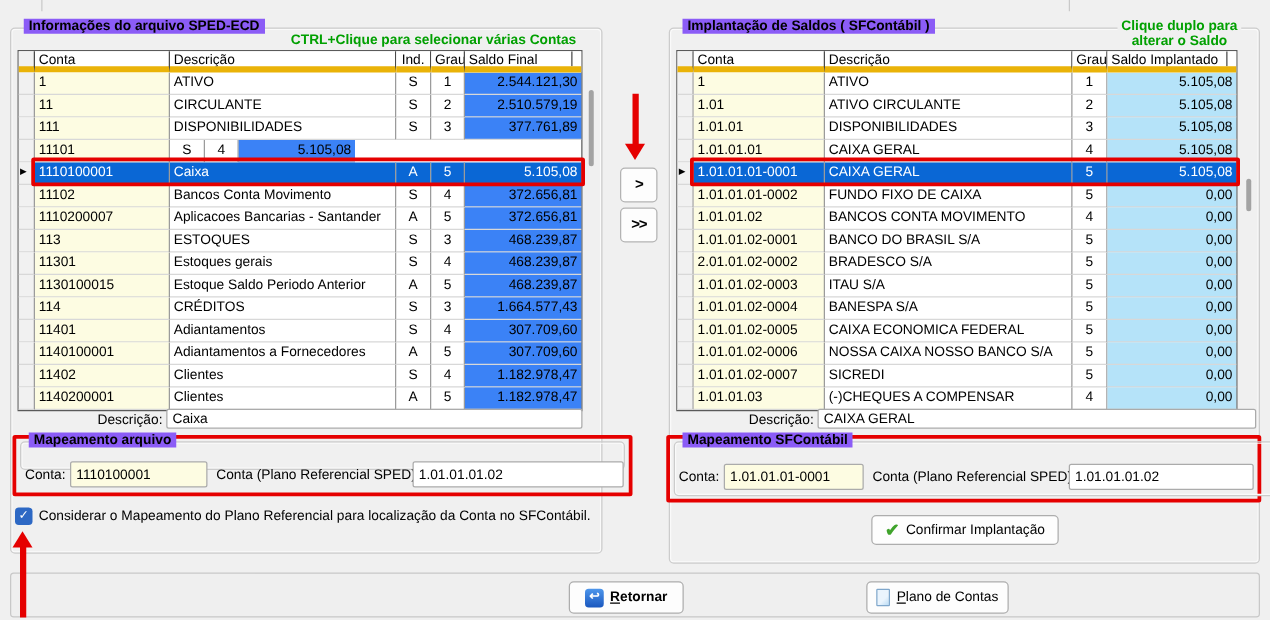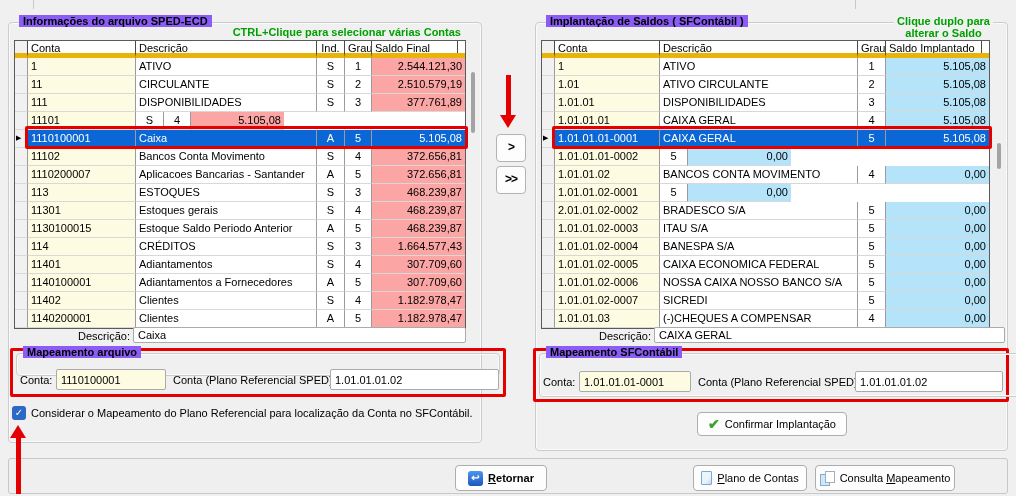--- a/index.html
+++ b/index.html
@@ -24,21 +24,21 @@
   .thr .td:last-child { position:relative; }
   .thr .td:last-child::after { content:''; position:absolute; top:0; bottom:0; right:7px;
              width:1px; background:#4A4A4A; }
   .indc, .thr .c0 { background:#F1F1F1; padding:2px 0 0 1px; font-size:7px; line-height:12px; }
   .td:last-child { border-right:none; }
 
   #left-table  { left:14px; top:40px; width:452px; height:289px; }
   #left-table .c0{width:13px} #left-table .c1{width:108px} #left-table .c2{width:181px}
   #left-table .c3{width:28px; text-align:center} #left-table .c4{width:27px; text-align:center}
   #left-table .c5{width:93px; text-align:right}
-  #left-table .tr .c1{background:#FDFCE2} #left-table .tr .c5{background:#fca5a5}
+  #left-table .tr .c1{background:#FDFCE2} #left-table .tr .c5{background:#3b82f6}
   #left-table .thr .c1, #left-table .thr .c5 { background:#fff; text-align:left; }
 
   #right-table { left:541px; top:40px; width:449px; height:289px; }
   #right-table .c0{width:13px} #right-table .c1{width:105px} #right-table .c2{width:198px}
   #right-table .c3{width:28px; text-align:center} #right-table .c4{width:103px; text-align:right}
   #right-table .tr .c1{background:#FDFCE2} #right-table .tr .c4{background:#B5E3F9}
   #right-table .thr .c1, #right-table .thr .c4 { background:#fff; text-align:left; }
 
   #left-table .sel .td, #right-table .sel .td { background:#0A67D5; color:#fff; }
   #left-table .sel .c0, #right-table .sel .c0 { background:#F1F1F1; color:#000; }
@@ -287,33 +287,35 @@
       <div class="tr sel">
         <div class="td c0 indc">▶</div>
         <div class="td c1">1.01.01.01-0001</div>
         <div class="td c2">CAIXA GERAL</div>
         <div class="td c3">5</div>
         <div class="td c4">5.105,08</div>
       </div>
       <div class="tr">
         <div class="td c0 indc"></div>
         <div class="td c1">1.01.01.01-0002</div>
+        <div class="td c2">FUNDO FIXO DE CAIXA</div>
         <div class="td c3">5</div>
         <div class="td c4">0,00</div>
       </div>
       <div class="tr">
         <div class="td c0 indc"></div>
         <div class="td c1">1.01.01.02</div>
         <div class="td c2">BANCOS CONTA MOVIMENTO</div>
         <div class="td c3">4</div>
         <div class="td c4">0,00</div>
       </div>
       <div class="tr">
         <div class="td c0 indc"></div>
         <div class="td c1">1.01.01.02-0001</div>
+        <div class="td c2">BANCO DO BRASIL S/A</div>
         <div class="td c3">5</div>
         <div class="td c4">0,00</div>
       </div>
       <div class="tr">
         <div class="td c0 indc"></div>
         <div class="td c1">2.01.01.02-0002</div>
         <div class="td c2">BRADESCO S/A</div>
         <div class="td c3">5</div>
         <div class="td c4">0,00</div>
       </div>
@@ -389,18 +391,14 @@
   </div>
 
   <div class="btn" style="left:455px; top:465px; width:92px; height:26px; font-weight:bold">
     <span class="ico-return">↩</span>
     <span><u>R</u>etornar</span>
   </div>
   <div class="btn" style="left:693px; top:465px; width:114px; height:26px">
     <span class="ico-doc"></span>
     <span><u>P</u>lano de Contas</span>
   </div>
-  <div class="btn" style="left:815px; top:465px; width:140px; height:26px">
-    <span class="ico-pages"></span>
-    <span>Consulta <u>M</u>apeamento</span>
-  </div>
 
 </div>
 
 </body></html>

